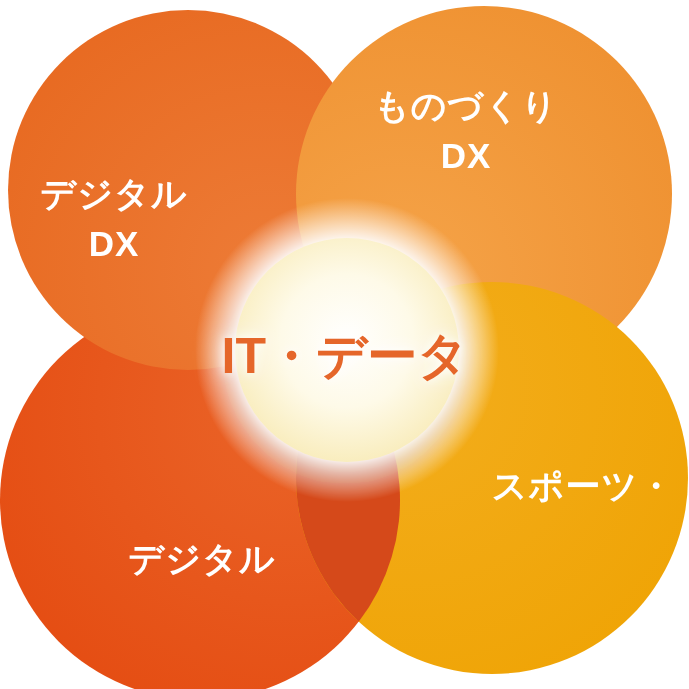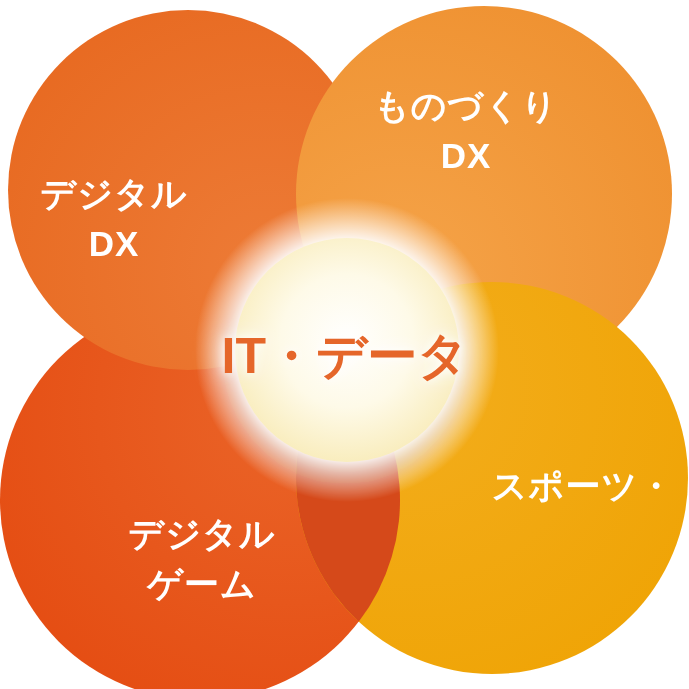--- a/index.html
+++ b/index.html
@@ -95,19 +95,18 @@
     <div>ものづくり</div>
     <div>DX</div>
   </div>
 
   <div class="petal-label" style="left:567px;top:486px;margin-left:16px;">
     <div>スポーツ・</div>
   </div>
 
   <div class="petal-label" style="left:202px;top:559px;">
     <div>デジタル</div>
-    <div>ゲーム</div>
   </div>
 
   <div class="center-label" style="left:345px;top:356px;">
     <div>IT・データ</div>
   </div>
 </div>
 
 </body></html>

